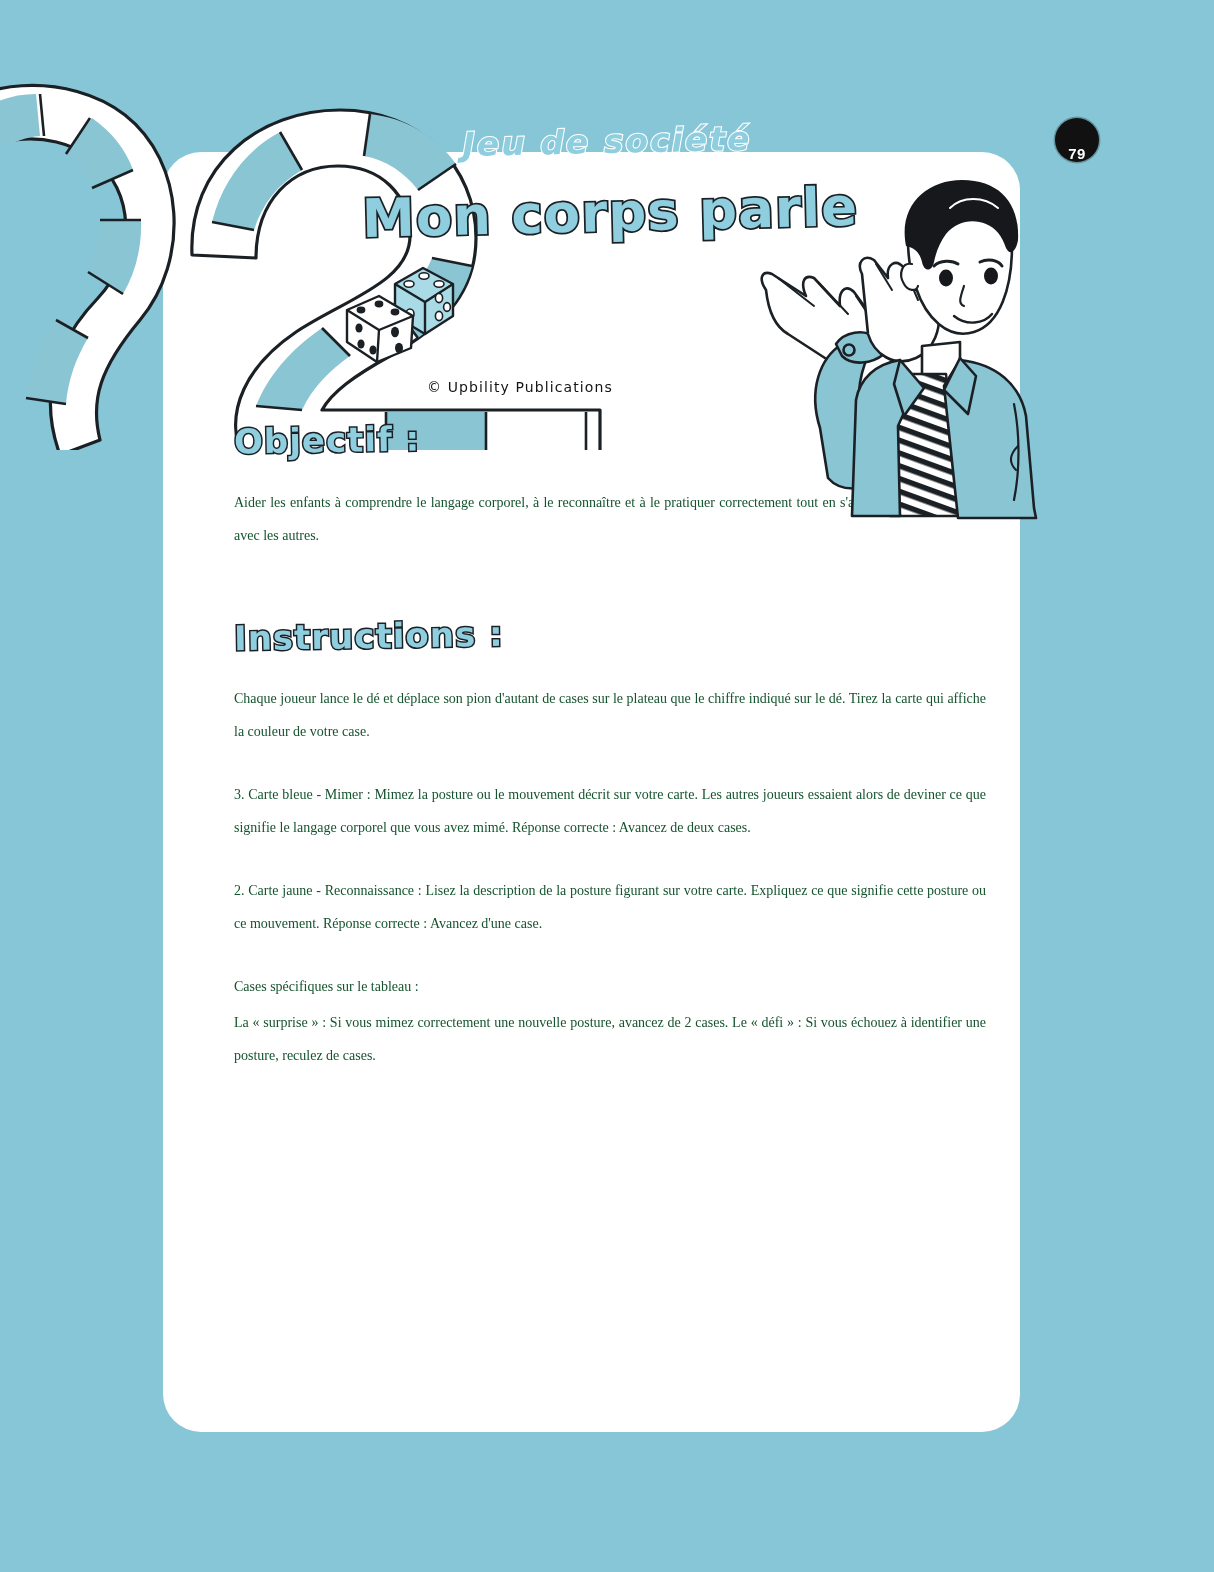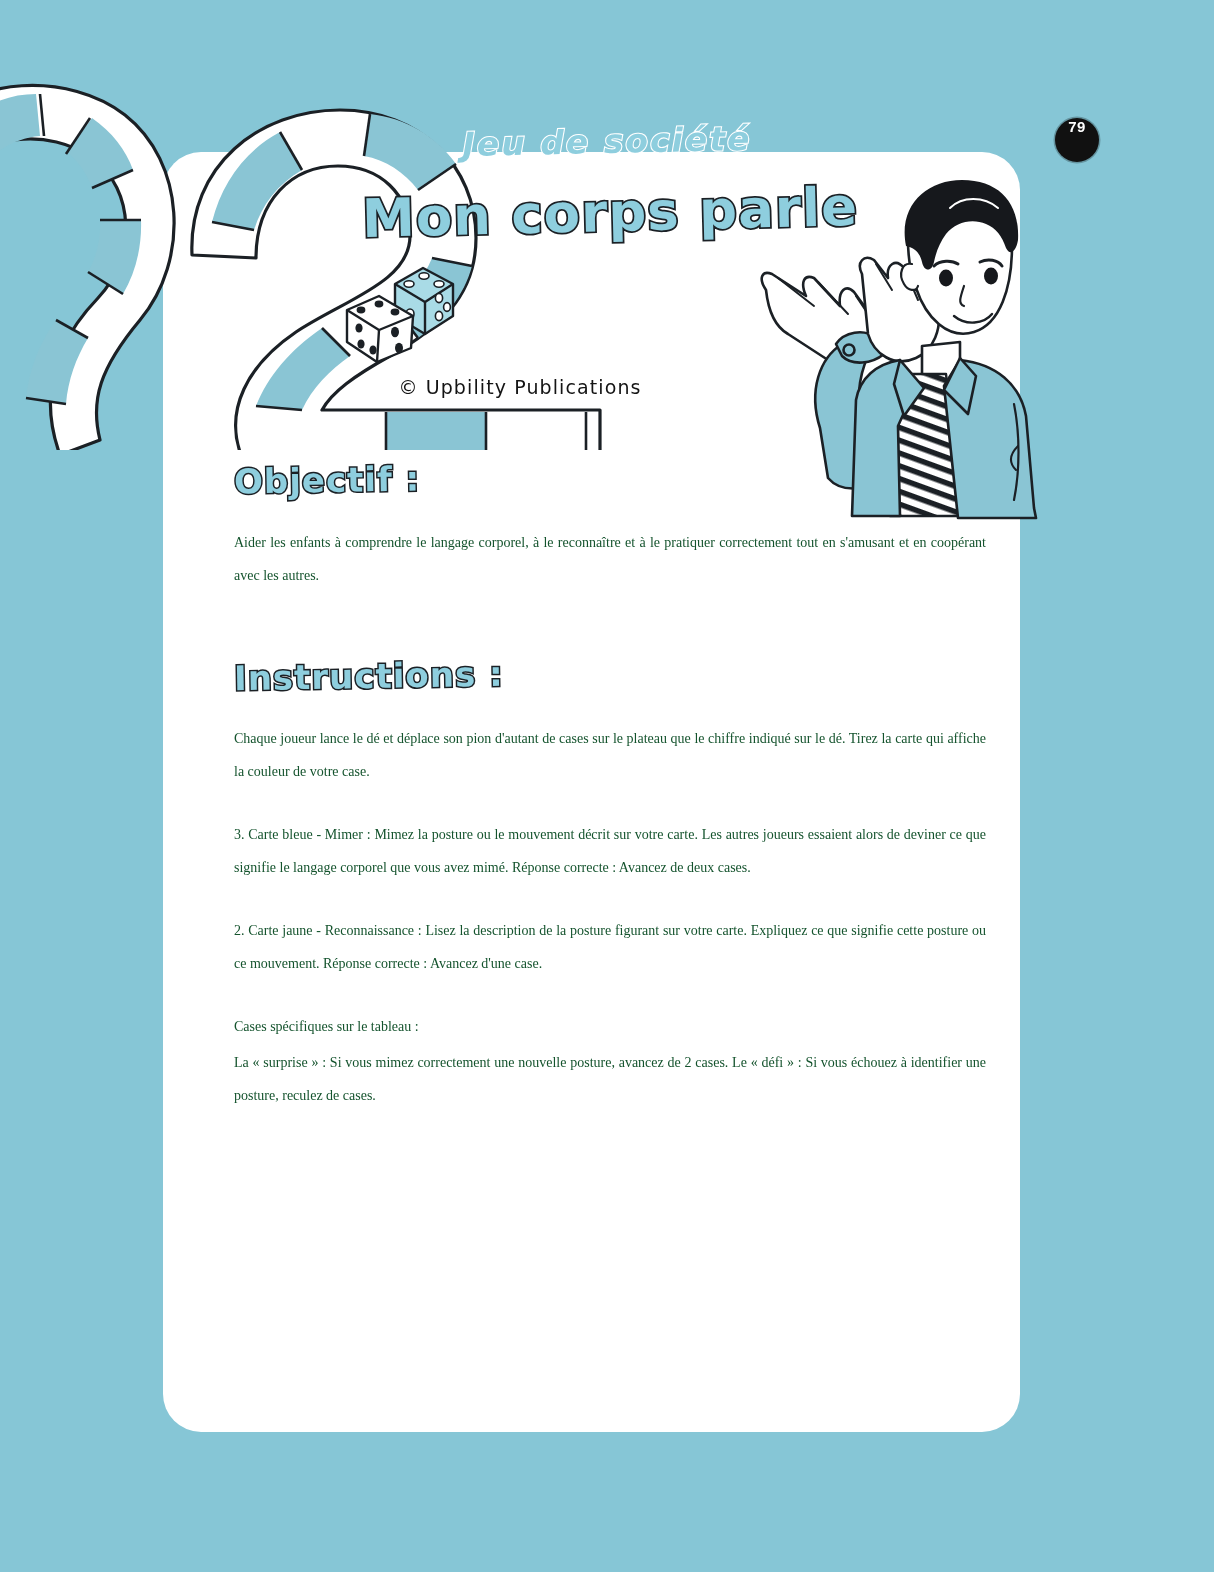--- a/index.html
+++ b/index.html
@@ -73,21 +73,21 @@
   #page-badge {
     position: absolute;
     right: 115px;
     top: 118px;
     width: 44px;
     height: 44px;
     border-radius: 50%;
     background: #111111;
     color: #ffffff;
     display: flex;
-    align-items: flex-start;
+    align-items: flex-end;
     justify-content: center;
     font-family: "Liberation Sans", sans-serif;
     font-size: 15px;
     font-weight: bold;
     letter-spacing: 0.5px;
     z-index: 9;
     box-shadow: 0 0 0 1.5px rgba(0,0,0,0.25);
   }
 
   
@@ -136,21 +136,21 @@
     letter-spacing: 1px;
     transform: rotate(-1deg);
     display: inline-block;
     margin: 0;
   }
 
   
   #content {
     position: absolute;
     left: 234px;
-    top: 460px;
+    top: 420px;
     width: 752px;
     z-index: 5;
   }
   .heading-row { margin: 0 0 26px 0; }
   .heading-row.second { margin-top: 64px; }
 
   .body-text {
     font-family: Liberation Serif, serif;
     font-size: 14px;
     line-height: 33px;
@@ -167,21 +167,21 @@
     position: absolute;
     left: 415px;
     top: 370px;
     width: 210px;
     height: 34px;
     z-index: 7;
     display: flex;
     align-items: center;
     justify-content: center;
     font-family: "DejaVu Sans", sans-serif;
-    font-size: 19px;
+    font-size: 14px;
     color: #141414;
     letter-spacing: 1.1px;
     white-space: nowrap;
   }
 </style>
 </head>
 <body>
 
 <div id="page">
 

